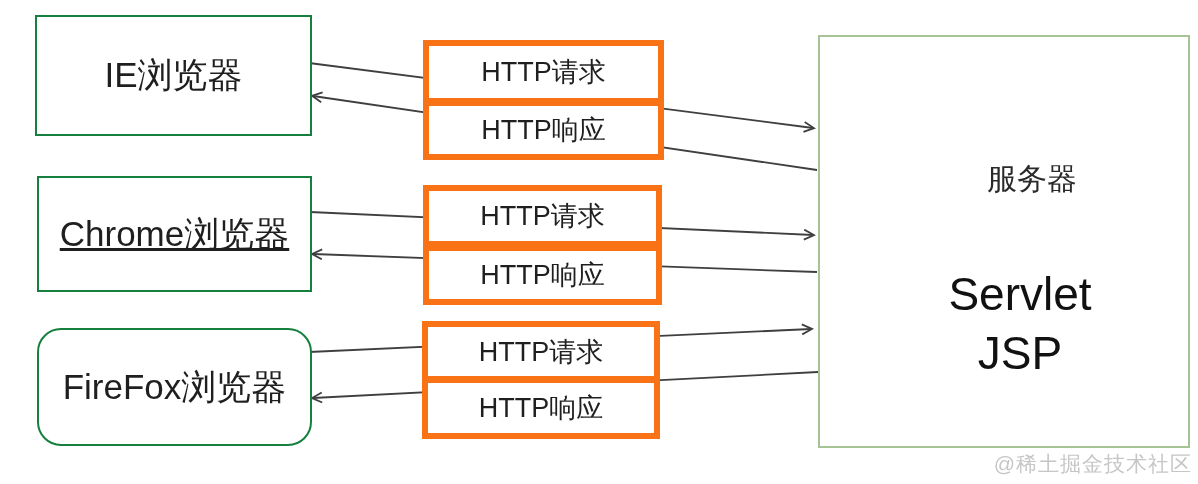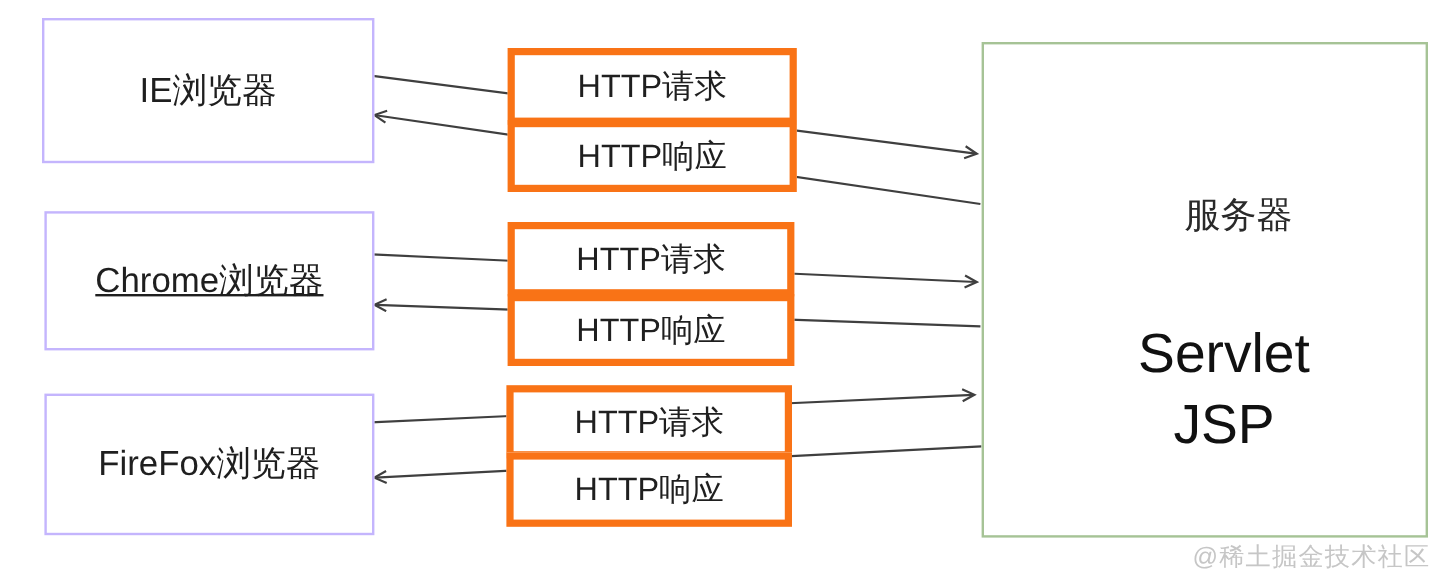--- a/index.html
+++ b/index.html
@@ -24,22 +24,22 @@
   .box {
     position: absolute;
     background: #ffffff;
     display: flex;
     align-items: center;
     justify-content: center;
     z-index: 2;
     color: #1f1f1f;
   }
   .browser-box {
-    border: 2px solid #c4b5fd;
-    font-size: 29px;
+    border: 2px solid #15803d;
+    font-size: 35px;
   }
   .label-box {
     border: 6px solid #f97316;
     font-size: 27px;
   }
   .server-box {
     border: 2px solid #A6C396;
     z-index: 2;
   }
   .server-box .inner {
@@ -74,21 +74,21 @@
     bottom: 6px;
     font-size: 21px;
     color: #C6C6C6;
     z-index: 3;
     letter-spacing: 1px;
   }
 
   
   #ie-box      { left: 35px;  top: 15px;  width: 273px; height: 117px; }
   #chrome-box  { left: 37px;  top: 176px; width: 271px; height: 112px; text-decoration: underline; }
-  #firefox-box { left: 37px;  top: 328px; width: 271px; height: 114px; }
+  #firefox-box { left: 37px;  top: 328px; width: 271px; height: 114px; border-radius: 24px; }
 
   #r1-req { left: 423px; top: 40px;  width: 229px; height: 52px; }
   #r1-res { left: 423px; top: 100px; width: 229px; height: 48px; }
   #r2-req { left: 423px; top: 185px; width: 227px; height: 50px; }
   #r2-res { left: 423px; top: 245px; width: 227px; height: 48px; }
   #r3-req { left: 422px; top: 321px; width: 226px; height: 49px; }
   #r3-res { left: 422px; top: 377px; width: 226px; height: 50px; }
 
   #server-box { left: 818px; top: 35px; width: 368px; height: 409px; }
 </style>

